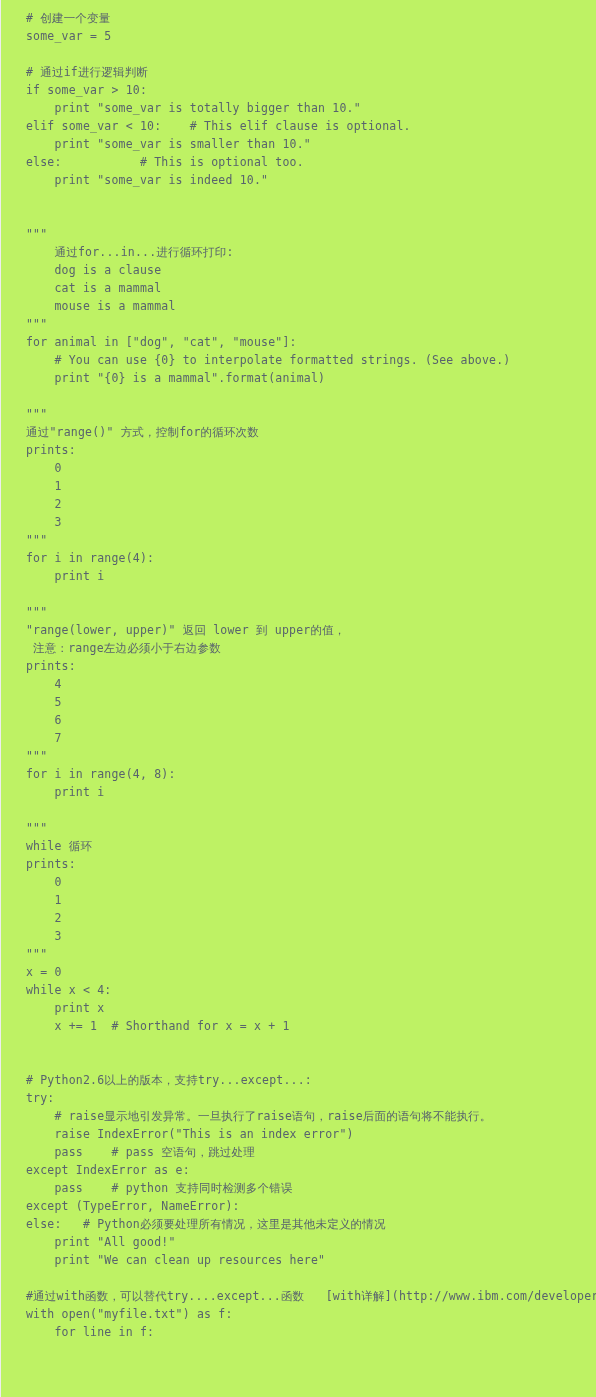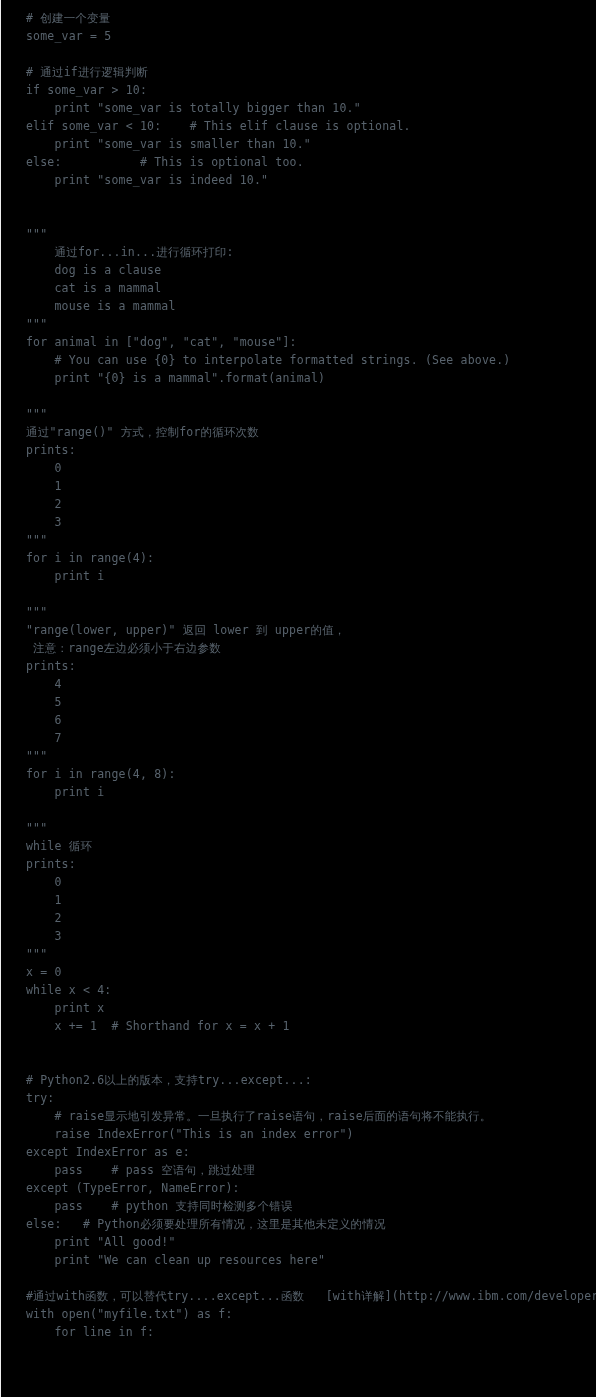--- a/index.html
+++ b/index.html
@@ -10,21 +10,21 @@
   body {
     width: 596px;
     height: 1397px;
     overflow: hidden;
     font-family: "DejaVu Sans Mono", "Liberation Mono", monospace;
   }
   #code-block {
     width: 596px;
     height: 1397px;
     box-sizing: border-box;
-    background: #000000;
+    background: #bef264;
     padding: 9px 0 0 0;
     overflow: hidden;
     position: relative;
   }
   #code-block::before {
     content: "";
     position: absolute;
     left: 0; top: 0; bottom: 0;
     width: 1px;
     background: #ededed;
@@ -112,24 +112,24 @@
       <div class="code-line">x = 0</div>
       <div class="code-line">while x &lt; 4:</div>
       <div class="code-line">    print x</div>
       <div class="code-line">    x += 1  # Shorthand for x = x + 1</div>
       <div class="code-line blank"></div>
       <div class="code-line blank"></div>
       <div class="code-line"># Python2.6以上的版本，支持try...except...:</div>
       <div class="code-line">try:</div>
       <div class="code-line">    # raise显示地引发异常。一旦执行了raise语句，raise后面的语句将不能执行。</div>
       <div class="code-line">    raise IndexError("This is an index error")</div>
+      <div class="code-line">    pass    # pass 空语句，跳过处理</div>
       <div class="code-line">except IndexError as e:</div>
-      <div class="code-line">    pass    # pass 空语句，跳过处理</div>
+      <div class="code-line">    pass    # python 支持同时检测多个错误</div>
       <div class="code-line">except (TypeError, NameError):</div>
-      <div class="code-line">    pass    # python 支持同时检测多个错误</div>
       <div class="code-line">else:   # Python必须要处理所有情况，这里是其他未定义的情况</div>
       <div class="code-line">    print "All good!"</div>
       <div class="code-line">    print "We can clean up resources here"</div>
       <div class="code-line blank"></div>
       <div class="code-line">#通过with函数，可以替代try....except...函数   [with详解](http://www.ibm.com/developerworks</div>
       <div class="code-line">with open("myfile.txt") as f:</div>
       <div class="code-line">    for line in f:</div>
     </div>
 </div>
 

